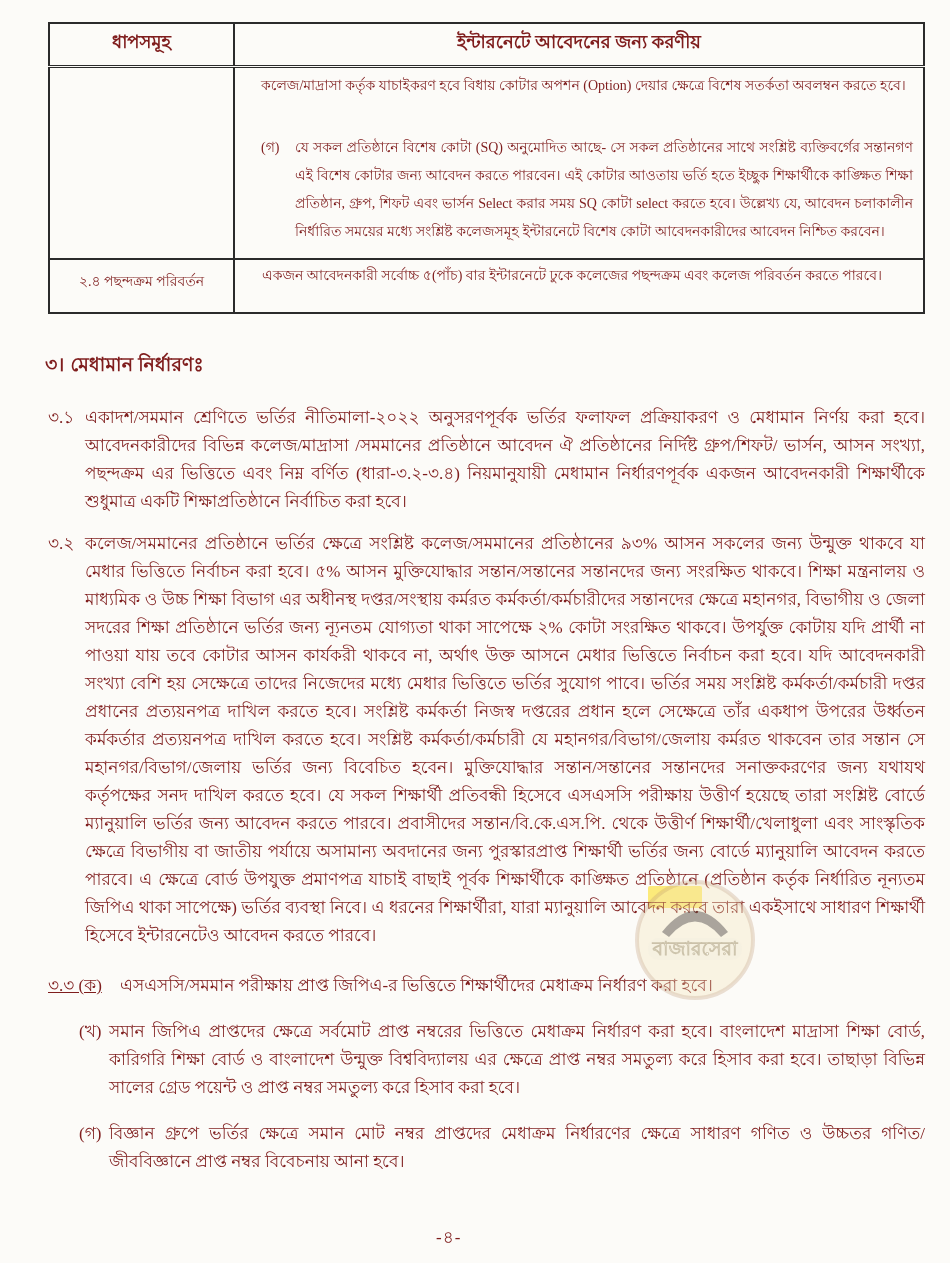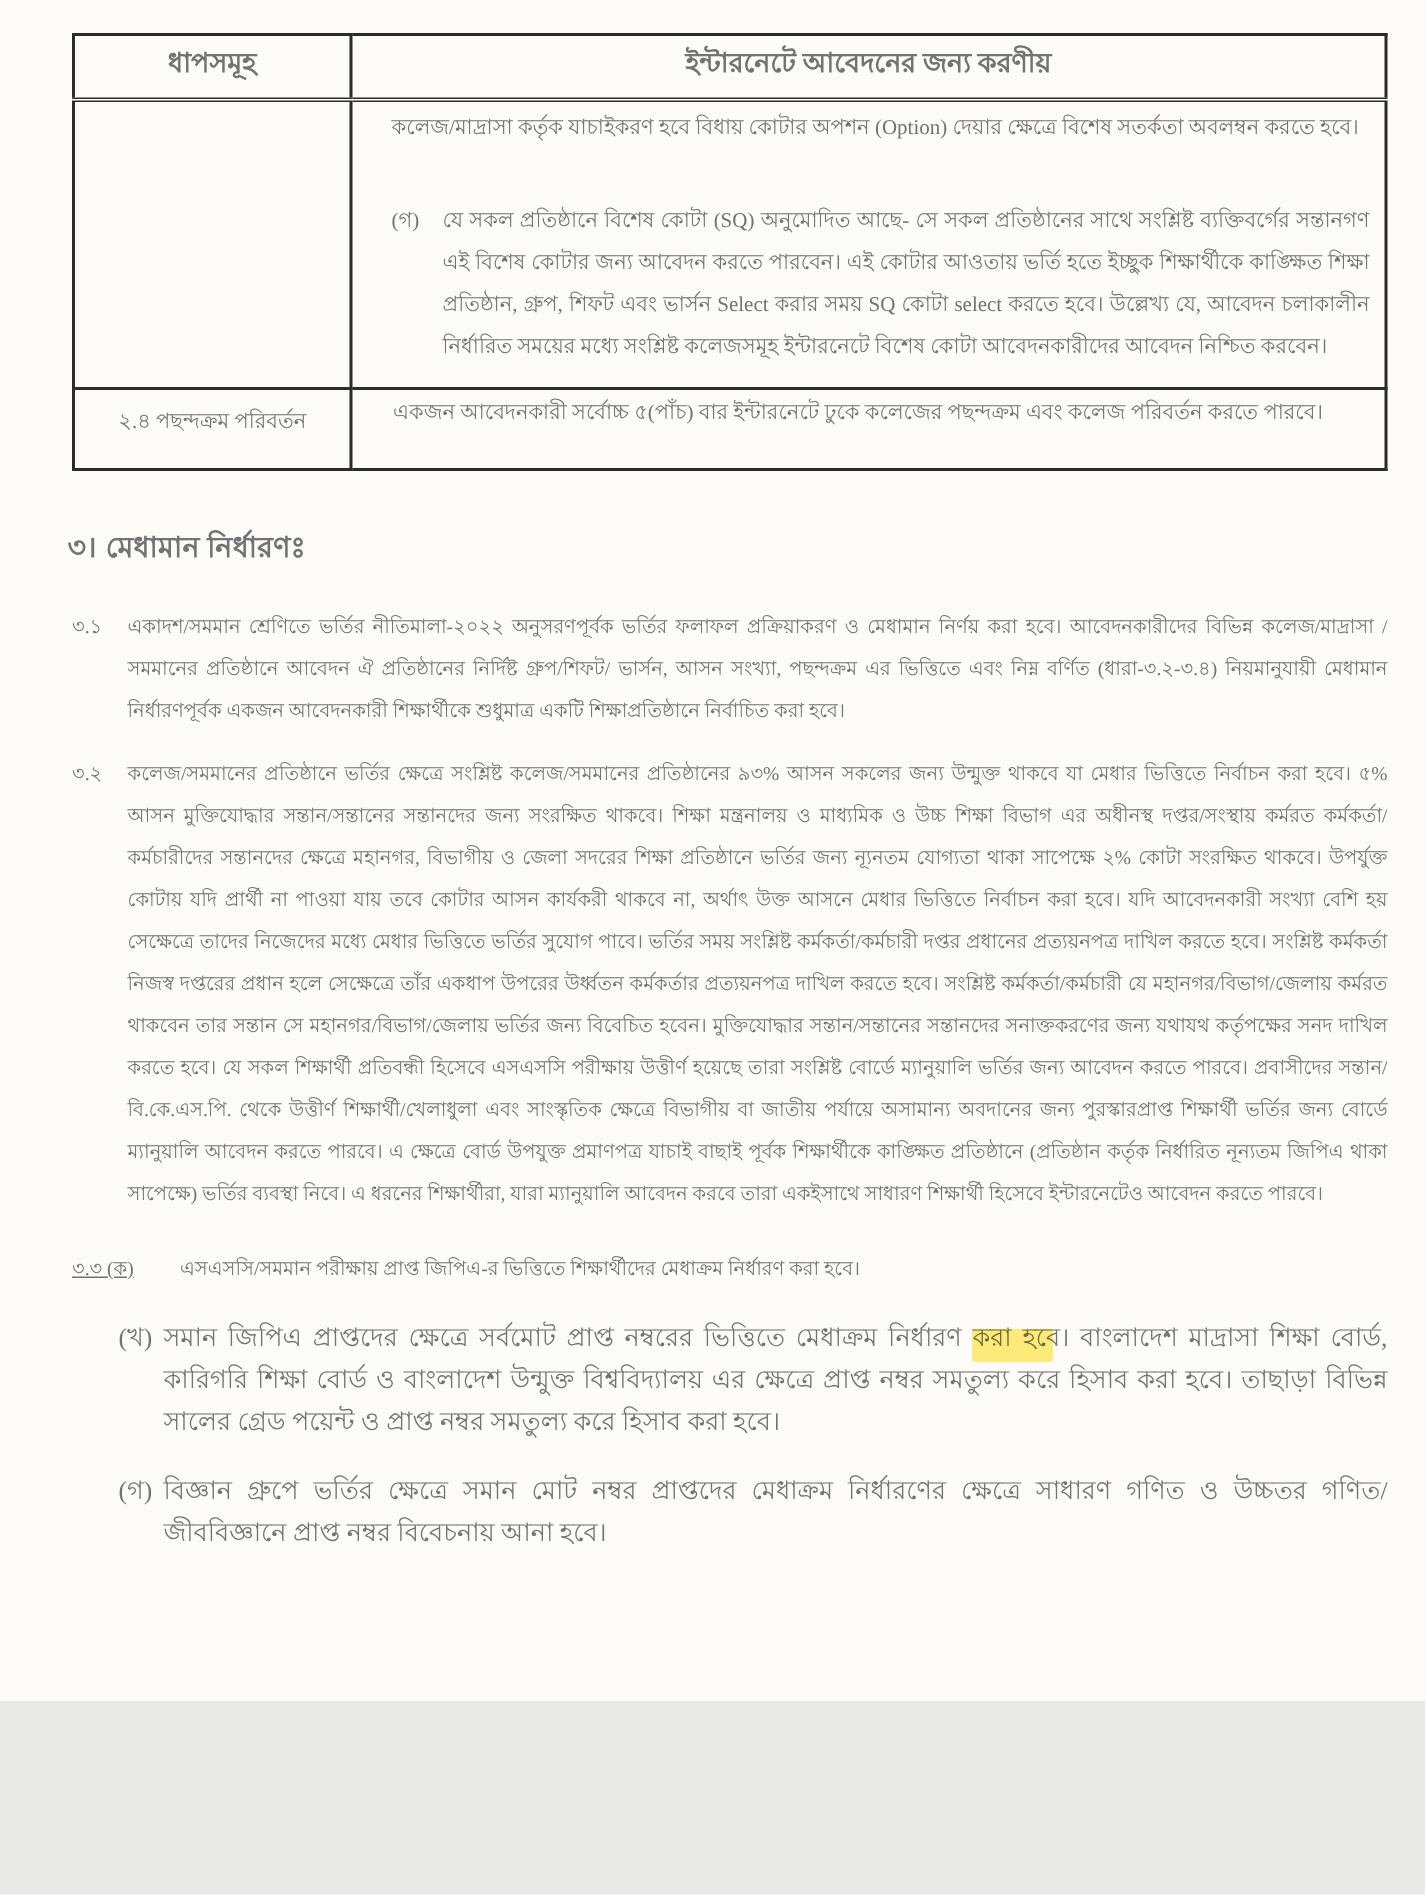--- a/index.html
+++ b/index.html
@@ -3,24 +3,24 @@
 <meta charset="utf-8">
 <style>
   html, body { margin: 0; padding: 0; }
   body {
     width: 950px; height: 1263px;
     background: #e9e9e7;
     font-family: "Liberation Serif", "DejaVu Serif", serif;
   }
   .page {
     position: relative;
-    width: 950px; height: 1134px;
+    width: 950px; height: 1263px;
     background: #fcfbf8;
     overflow: hidden;
-    color: #737373;
+    color: #7f1d1d;
   }
 
   
   .doc-table {
     border-collapse: collapse;
     margin: 22px 25px 0 48px;
     width: 877px;
     table-layout: fixed;
   }
   .doc-table th, .doc-table td {
@@ -66,21 +66,21 @@
     letter-spacing: .2px;
   }
   .sec-head .sec-title {
     text-underline-offset: 4px;
     margin-left: 6px;
   }
 
   .item {
     display: flex;
     margin: 14px 25px 0 48px;
-    font-size: 13px;
+    font-size: 17px;
     line-height: 28px;
   }
   .item .item-label { flex: 0 0 37px; white-space: nowrap; }
   .item.wide-label .item-label { flex: 0 0 72px; text-decoration: underline; }
   .item .item-text { flex: 1; text-align: justify; }
 
   .subitem {
     display: flex;
     margin: 18px 25px 0 79px;
     font-size: 17px;
@@ -173,16 +173,25 @@
     <span class="item-text">সমান জিপিএ প্রাপ্তদের ক্ষেত্রে সর্বমোট প্রাপ্ত নম্বরের ভিত্তিতে মেধাক্রম নির্ধারণ করা হবে। বাংলাদেশ মাদ্রাসা শিক্ষা বোর্ড, কারিগরি শিক্ষা বোর্ড ও বাংলাদেশ উন্মুক্ত বিশ্ববিদ্যালয় এর ক্ষেত্রে প্রাপ্ত নম্বর সমতুল্য করে হিসাব করা হবে। তাছাড়া বিভিন্ন সালের গ্রেড পয়েন্ট ও প্রাপ্ত নম্বর সমতুল্য করে হিসাব করা হবে।</span>
   </div>
 
   <div class="subitem">
     <span class="item-label">(গ)</span>
     <span class="item-text">বিজ্ঞান গ্রুপে ভর্তির ক্ষেত্রে সমান মোট নম্বর প্রাপ্তদের মেধাক্রম নির্ধারণের ক্ষেত্রে সাধারণ গণিত ও উচ্চতর গণিত/ জীববিজ্ঞানে প্রাপ্ত নম্বর বিবেচনায় আনা হবে।</span>
   </div>
 
   <div class="text-highlight"></div>
 
+  <div class="watermark">
+    <svg viewBox="0 0 150 126" width="150" height="126">
+      <circle cx="75" cy="64" r="58" fill="#f2e3b6" opacity="0.6"></circle>
+      <circle cx="75" cy="64" r="58" fill="none" stroke="#c09a79" stroke-width="4" opacity="0.55"></circle>
+      <path d="M42 56 Q75 14 108 56 L101 61 Q75 30 49 61 Z" fill="#423a30" opacity="0.8"></path>
+      <rect x="28" y="62" width="94" height="22" rx="10" fill="#efe6cc" opacity="0.55"></rect>
+      <text x="75" y="79" text-anchor="middle" font-size="19" fill="#fdfaf0" stroke="#9b8a5e" stroke-width="0.9" opacity="0.9">বাজারসেরা</text>
+    </svg>
+  </div>
 
   <div class="pagenum">-৪-</div>
 
 </div>
 
 </body></html>

